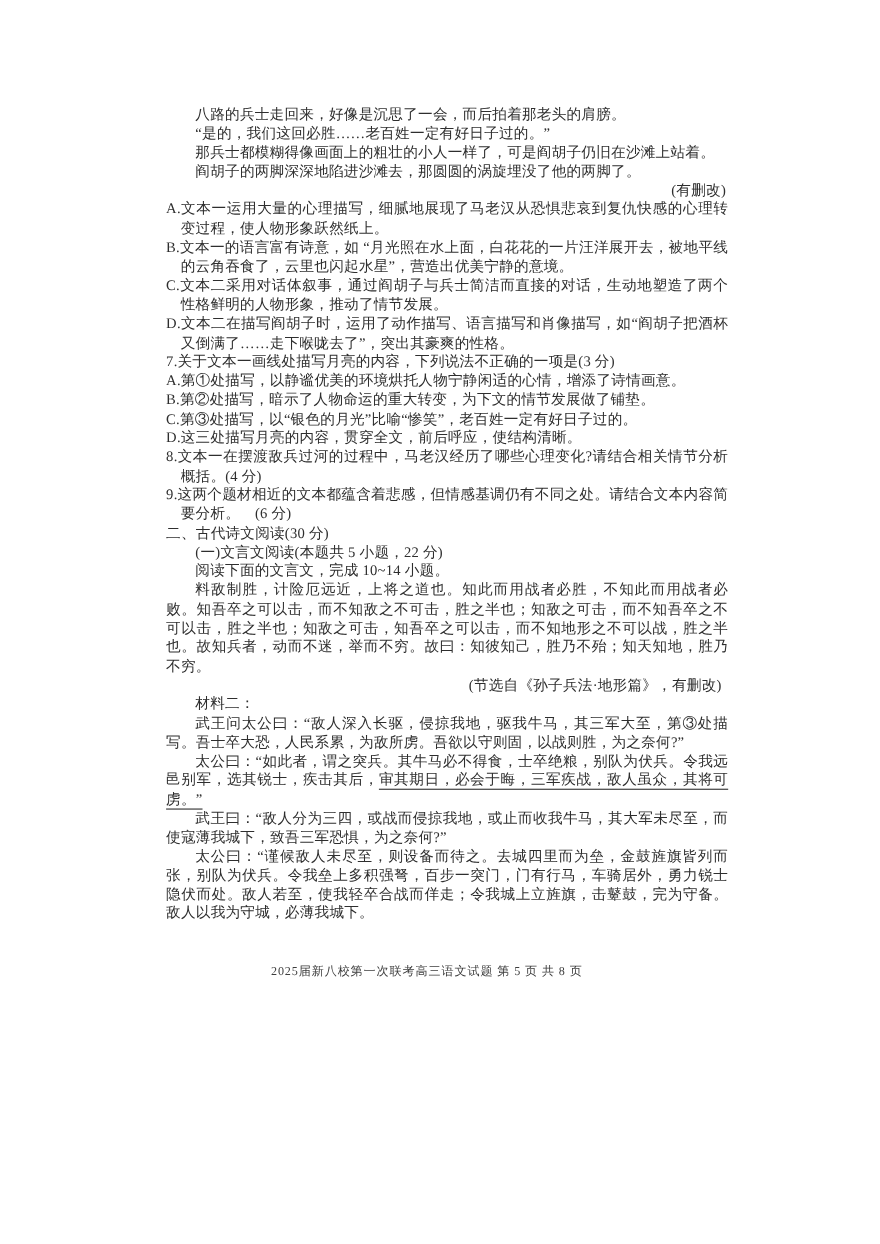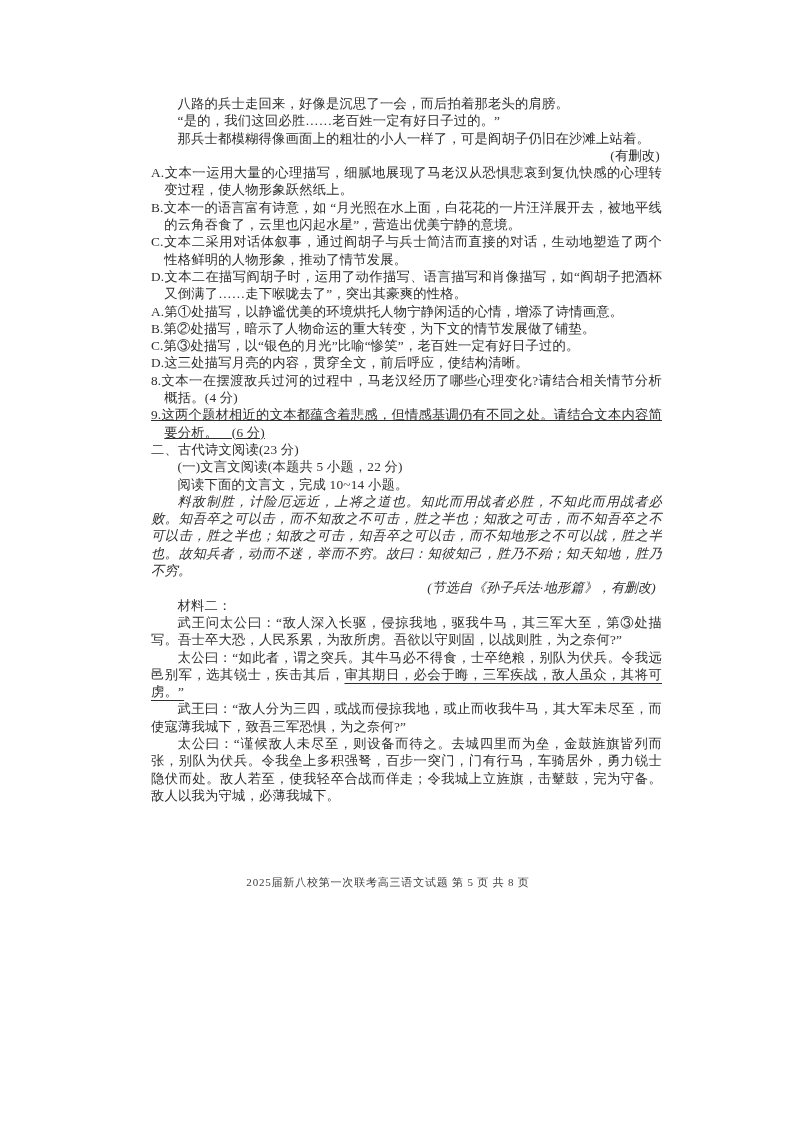--- a/index.html
+++ b/index.html
@@ -15,55 +15,57 @@
   .content {
     position: absolute; left: 151px; top: 95px; width: 511px;
     font-size: 13.3px; line-height: 17.3px;
     text-align: justify;
     letter-spacing: 0.2px;
   }
   .content p { margin: 0; }
   .ind { text-indent: 2em; }            
   .q   { padding-left: 1em; text-indent: -1em; } 
   .right { text-align: right; padding-right: 2px; }
-  .kai { font-style: italic; }          
+  .kai { }          
   .src { text-align: right; padding-right: 6px; }
   .gap-q8 { margin-bottom: 36px; }
-  .gap-q9 { margin-bottom: 20px; text-decoration: underline; }
+  .gap-q9 { margin-bottom: 20px; }
   .u { text-decoration: underline; text-underline-offset: 3.5px; text-decoration-thickness: 1px; }
   .footer {
     position: absolute; top: 875px; left: 0; width: 776px;
     text-align: center; font-size: 11px; color: #3c3c3c; letter-spacing: 0.8px;
   }
 </style>
 </head>
 <body>
 
 <div class="page">
   <main class="content">
 
     <p class="ind">八路的兵士走回来，好像是沉思了一会，而后拍着那老头的肩膀。</p>
     <p class="ind">“是的，我们这回必胜……老百姓一定有好日子过的。”</p>
     <p class="ind">那兵士都模糊得像画面上的粗壮的小人一样了，可是阎胡子仍旧在沙滩上站着。</p>
+    <p class="ind">阎胡子的两脚深深地陷进沙滩去，那圆圆的涡旋埋没了他的两脚了。</p>
     <p class="right">(有删改)</p>
 
     <p class="q">A.文本一运用大量的心理描写，细腻地展现了马老汉从恐惧悲哀到复仇快感的心理转变过程，使人物形象跃然纸上。</p>
     <p class="q">B.文本一的语言富有诗意，如 “月光照在水上面，白花花的一片汪洋展开去，被地平线的云角吞食了，云里也闪起水星”，营造出优美宁静的意境。</p>
     <p class="q">C.文本二采用对话体叙事，通过阎胡子与兵士简洁而直接的对话，生动地塑造了两个性格鲜明的人物形象，推动了情节发展。</p>
     <p class="q">D.文本二在描写阎胡子时，运用了动作描写、语言描写和肖像描写，如“阎胡子把酒杯又倒满了……走下喉咙去了”，突出其豪爽的性格。</p>
 
+    <p class="q">7.关于文本一画线处描写月亮的内容，下列说法不正确的一项是(3 分)</p>
     <p class="q">A.第①处描写，以静谧优美的环境烘托人物宁静闲适的心情，增添了诗情画意。</p>
     <p class="q">B.第②处描写，暗示了人物命运的重大转变，为下文的情节发展做了铺垫。</p>
     <p class="q">C.第③处描写，以“银色的月光”比喻“惨笑”，老百姓一定有好日子过的。</p>
     <p class="q">D.这三处描写月亮的内容，贯穿全文，前后呼应，使结构清晰。</p>
 
     <p class="q gap-q8">8.文本一在摆渡敌兵过河的过程中，马老汉经历了哪些心理变化?请结合相关情节分析概括。(4 分)</p>
     <p class="q gap-q9">9.这两个题材相近的文本都蕴含着悲感，但情感基调仍有不同之处。请结合文本内容简要分析。　(6 分)</p>
 
-    <p>二、古代诗文阅读(23 分)</p>
+    <p>二、古代诗文阅读(30 分)</p>
     <p class="ind">(一)文言文阅读(本题共 5 小题，22 分)</p>
     <p class="ind">阅读下面的文言文，完成 10~14 小题。</p>
 
     <p class="ind kai">料敌制胜，计险厄远近，上将之道也。知此而用战者必胜，不知此而用战者必败。知吾卒之可以击，而不知敌之不可击，胜之半也；知敌之可击，而不知吾卒之不可以击，胜之半也；知敌之可击，知吾卒之可以击，而不知地形之不可以战，胜之半也。故知兵者，动而不迷，举而不穷。故曰：知彼知己，胜乃不殆；知天知地，胜乃不穷。</p>
     <p class="src kai">(节选自《孙子兵法·地形篇》，有删改)</p>
 
     <p class="ind">材料二：</p>
     <p class="ind">武王问太公曰：“敌人深入长驱，侵掠我地，驱我牛马，其三军大至，第③处描写。吾士卒大恐，人民系累，为敌所虏。吾欲以守则固，以战则胜，为之奈何?”</p>
     <p class="ind"><span>太公曰：“如此者，谓之突兵。其牛马必不得食，士卒绝粮，别队为伏兵。令我远邑别军，选其锐士，疾击其后，</span><span class="u">审其期日，必会于晦，三军疾战，敌人虽众，其将可虏。”</span></p>
     <p class="ind">武王曰：“敌人分为三四，或战而侵掠我地，或止而收我牛马，其大军未尽至，而使寇薄我城下，致吾三军恐惧，为之奈何?”</p>

